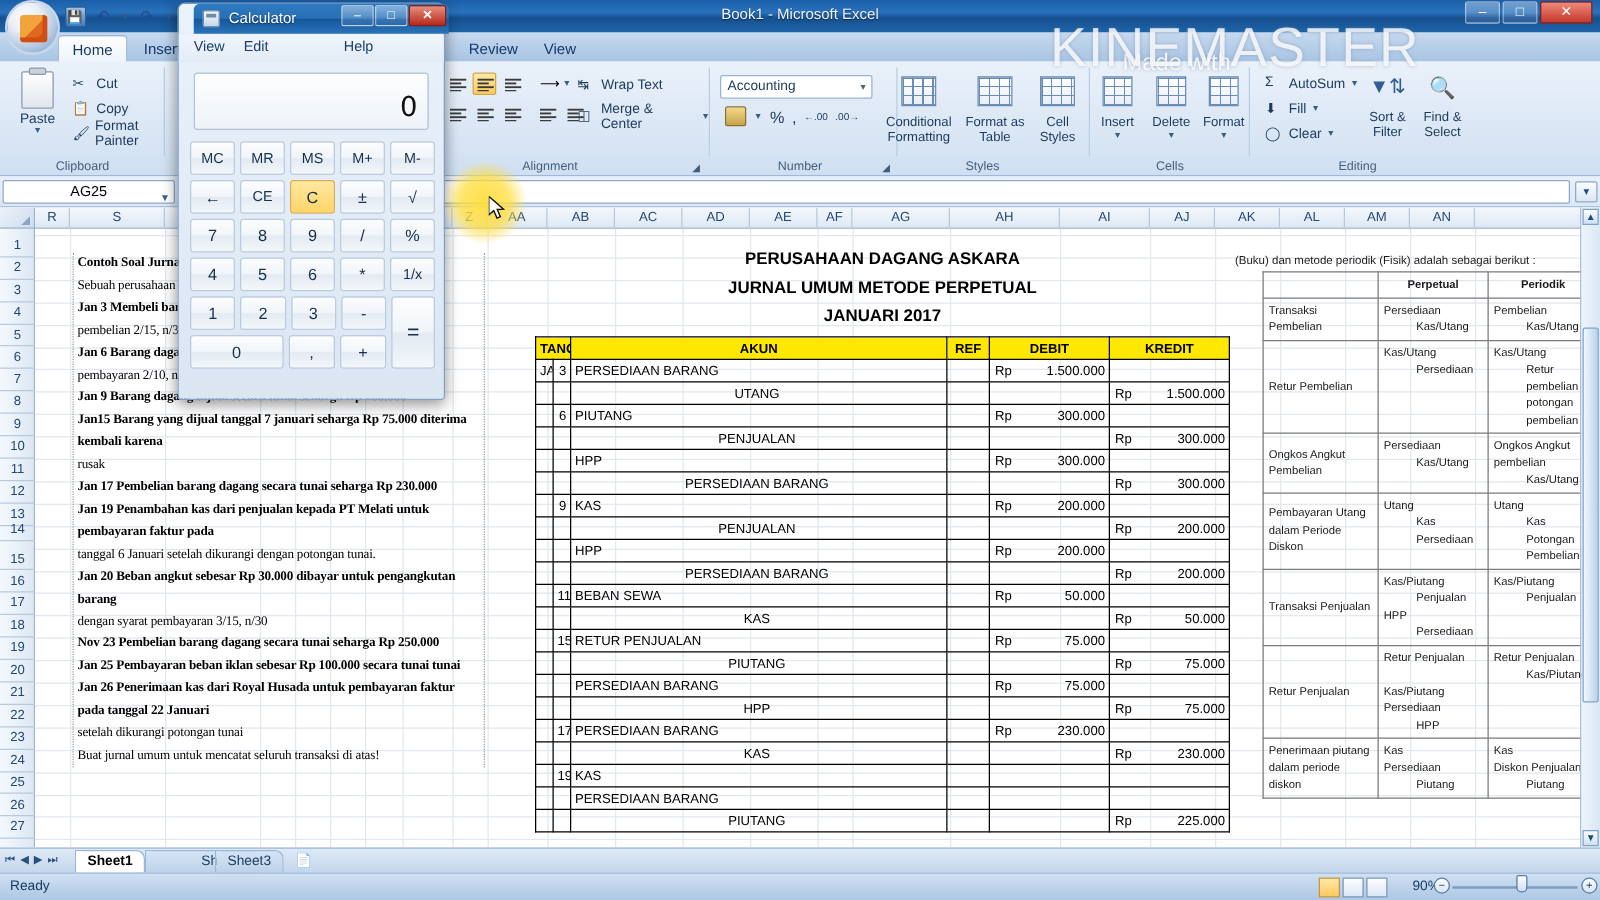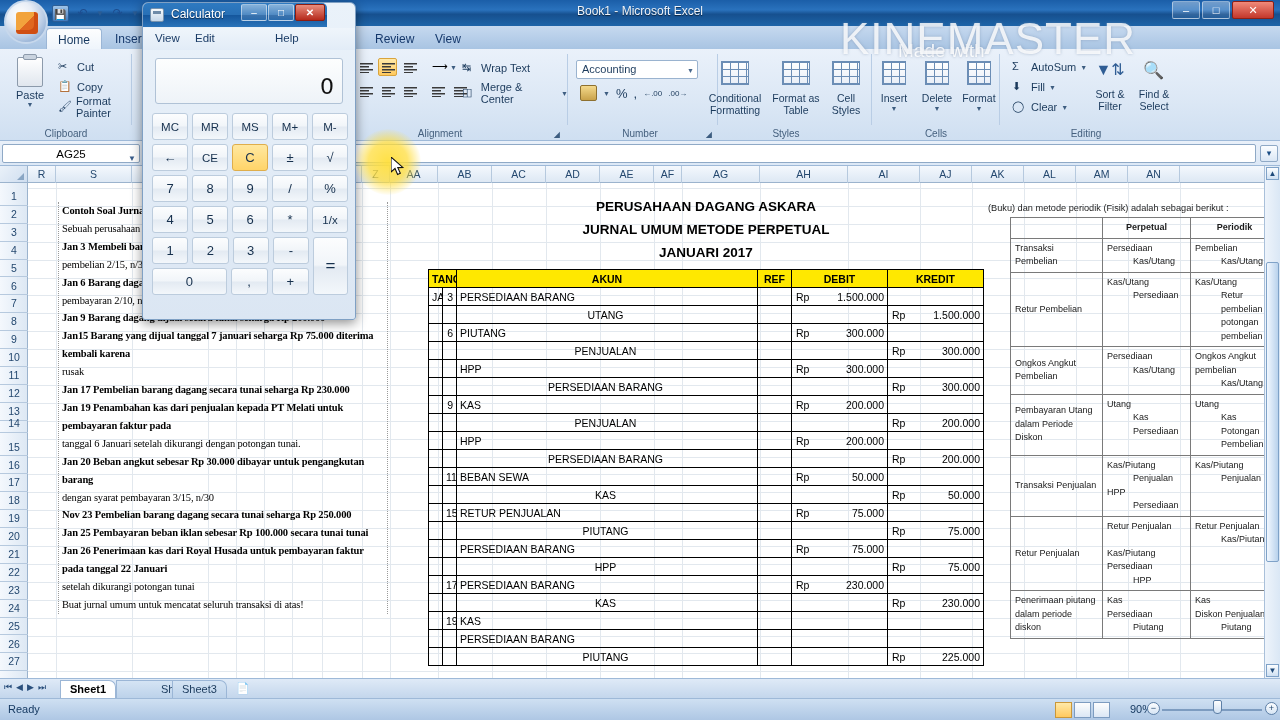--- a/index.html
+++ b/index.html
@@ -249,21 +249,21 @@
 
   
   #calc{
     position:absolute; left:142px; top:2px; width:214px; height:318px;
     background:linear-gradient(to bottom,#eaf2fa,#dbe6f3);
     border:1px solid #7fa0c4; border-radius:6px 6px 3px 3px;
     box-shadow:0 3px 12px rgba(0,0,0,.45);
     z-index:50;
   }
   #calc .ctitle{
-    position:absolute; left:0; top:0; width:184px; height:24px;
+    position:absolute; left:12px; top:0; width:204px; height:24px;
     background:linear-gradient(to bottom,#2e7ac1 0%,#2870b6 48%,#15579d 52%,#2a74ba 100%);
     border-radius:5px 5px 0 0;
   }
   #calc .ctitle .txt{ position:absolute; left:28px; top:4px; font-size:12px; color:#fff;
     text-shadow:0 1px 1px rgba(0,0,0,.55);}
   #calc .cicon{ position:absolute; left:7px; top:5px; width:14px;height:14px;
     background:linear-gradient(#f6f9fc,#c7d8ea); border:1px solid #7893ae; border-radius:2px;}
   #calc .cicon:after{ content:""; position:absolute; left:2px; top:2px; right:2px; height:3px; background:#6f8ba8;}
   #calc .cwin{ position:absolute; right:2px; top:1px; display:flex; gap:1px;}
   #calc .cwb{ width:26px;height:17px; border:1px solid rgba(255,255,255,.5); border-radius:2px;

